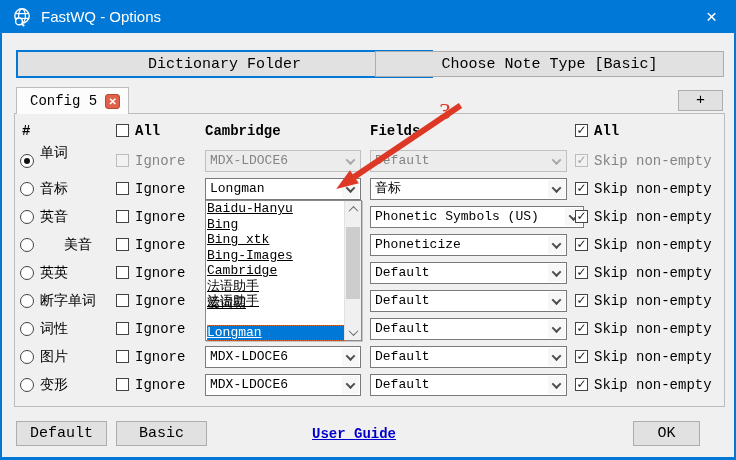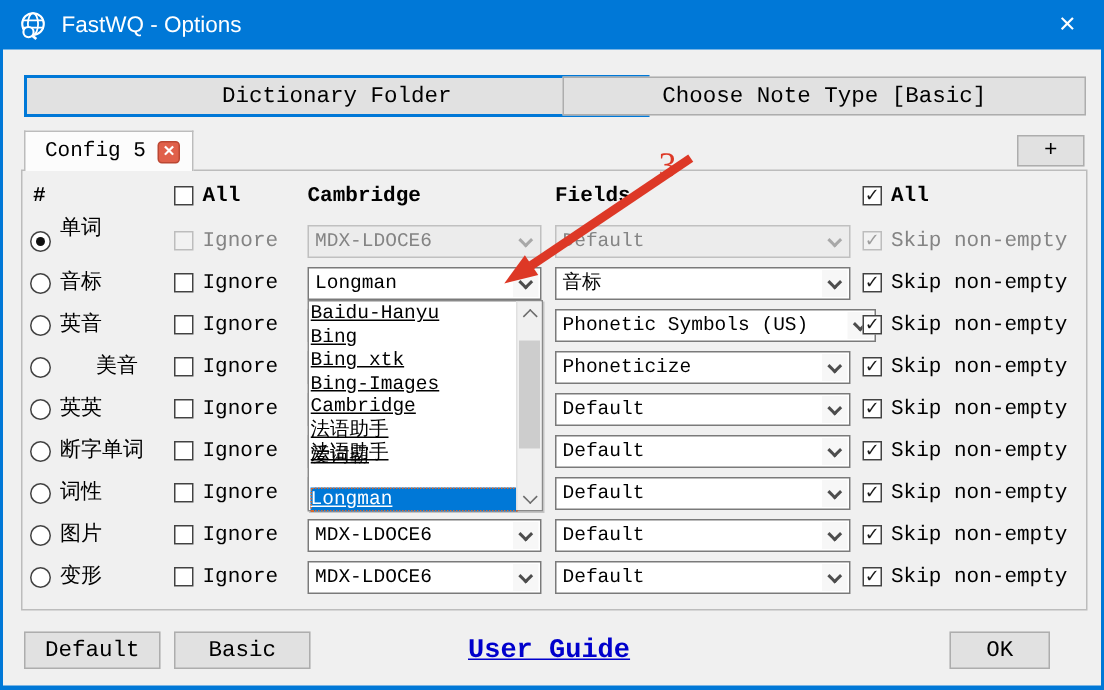--- a/index.html
+++ b/index.html
@@ -47,21 +47,21 @@
   .dditem { position:absolute; left:1px; width:138px; height:15.5px; font-size:13px; line-height:15px; padding-left:0; white-space:nowrap; overflow:hidden;text-decoration:underline; }
   .dditem.sel { background:#0078d7; color:#fff; outline:1px dotted #d9692e; outline-offset:-1px; }
   .ddsb { position:absolute; right:0; top:0; width:17px; height:139px; background:#f0f0f0; border-left:1px solid #e0e0e0; }
   .sbbtn { position:absolute; left:0; width:16px; height:16px; display:flex; align-items:center; justify-content:center; }
   .sbbtn .chev { border-color:#6a6a6a; border-width:1.5px; }
   .sbthumb { position:absolute; left:1px; width:14px; background:#cdcdcd; }
   
   .anno { position:absolute; inset:0; z-index:60; pointer-events:none; }
   .anno3 { position:absolute; left:437px; top:98px; font-family:"Liberation Serif",serif; font-size:24px; color:#dd3826; z-index:61; pointer-events:none; }
   
-  .link { position:absolute; left:310px; top:424px; font-size:18px; font-weight:bold; color:#0000cc; text-decoration:underline; line-height:20px; }
+  .link { position:absolute; left:310px; top:424px; font-size:14px; font-weight:bold; color:#0000cc; text-decoration:underline; line-height:20px; }
 </style>
 </head>
 <body>
 
 <div class="win">
 
   <div class="titlebar">
     <svg class="titleicon" viewBox="0 0 20 20">
       <circle cx="10" cy="9" r="7.2" fill="none" stroke="#ffffff" stroke-width="1.4"></circle>
       <ellipse cx="10" cy="9" rx="3.4" ry="7.2" fill="none" stroke="#ffffff" stroke-width="1.2"></ellipse>

